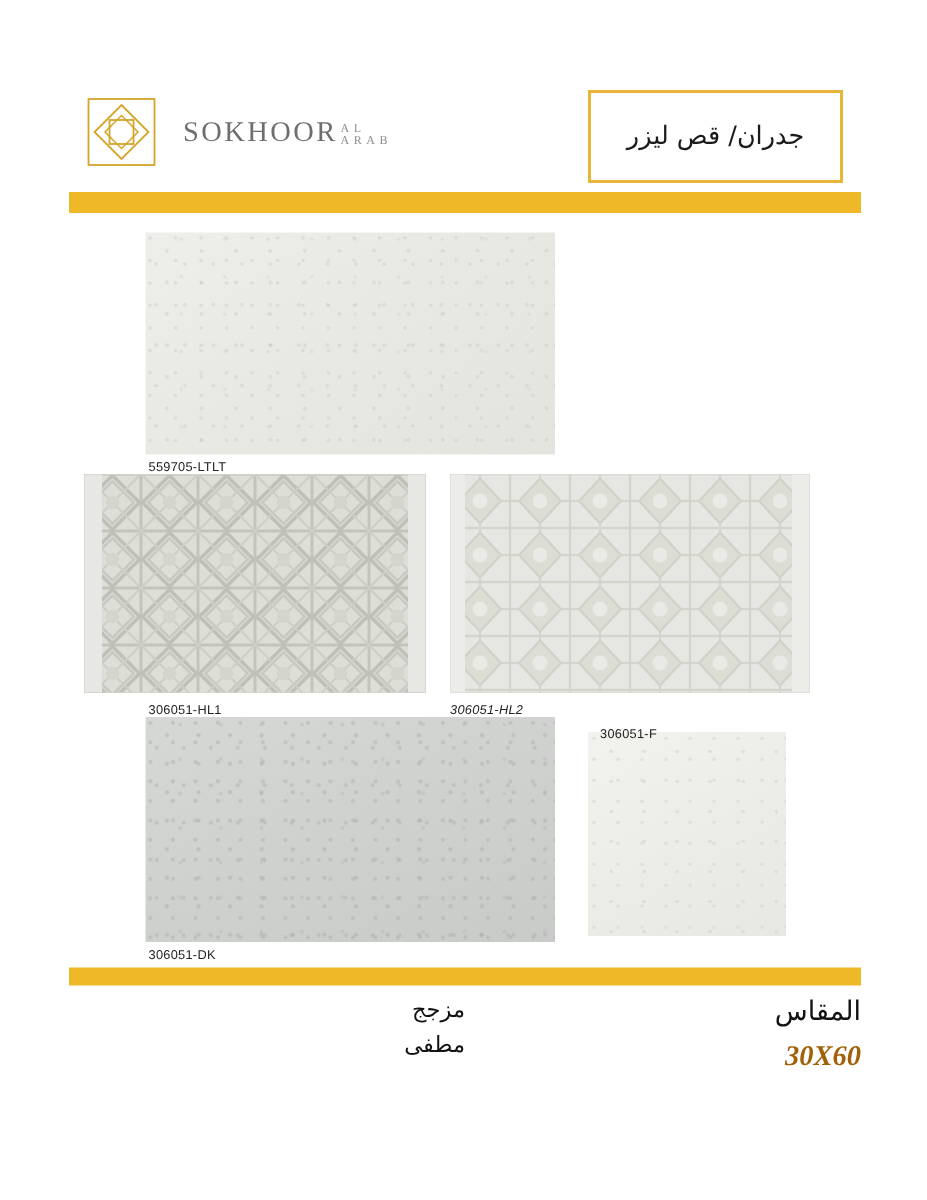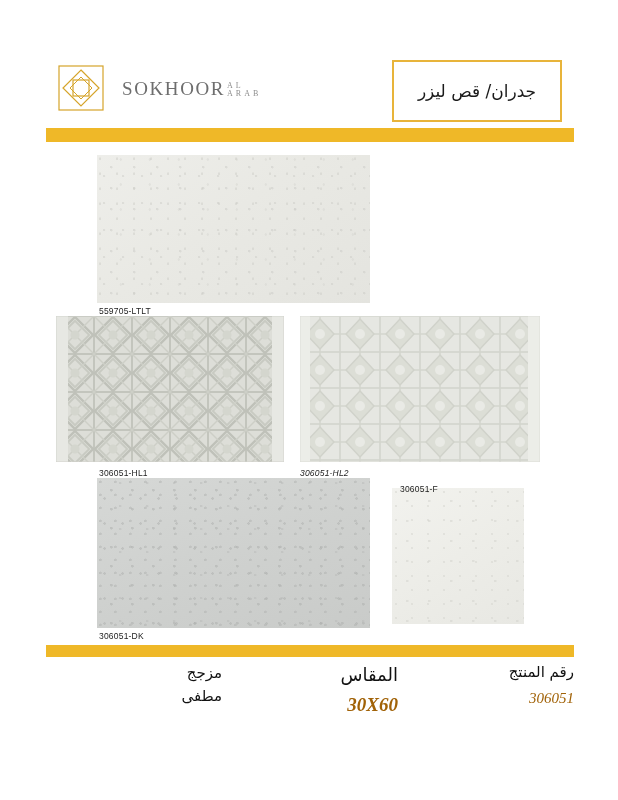--- a/index.html
+++ b/index.html
@@ -275,24 +275,20 @@
   <div class="tile" id="tile-dk"></div>
   <div class="caption" id="cap-dk">306051-DK</div>
 
   <div class="tile" id="tile-f"></div>
   <div class="caption" id="cap-f">306051-F</div>
 
   <div class="bar-bottom"></div>
 
   <div class="footer">
     <div class="footer-col">
-      <span class="f-label">رقم المنتج</span>
-      <span class="f-value">306051</span>
-    </div>
-    <div class="footer-col">
       <span class="f-label big">المقاس</span>
       <span class="f-value big">30X60</span>
     </div>
     <div class="footer-col">
       <span class="f-label two-line">مزجج</span>
       <span class="f-label two-line">مطفى</span>
     </div>
   </div>
 
 </div>

